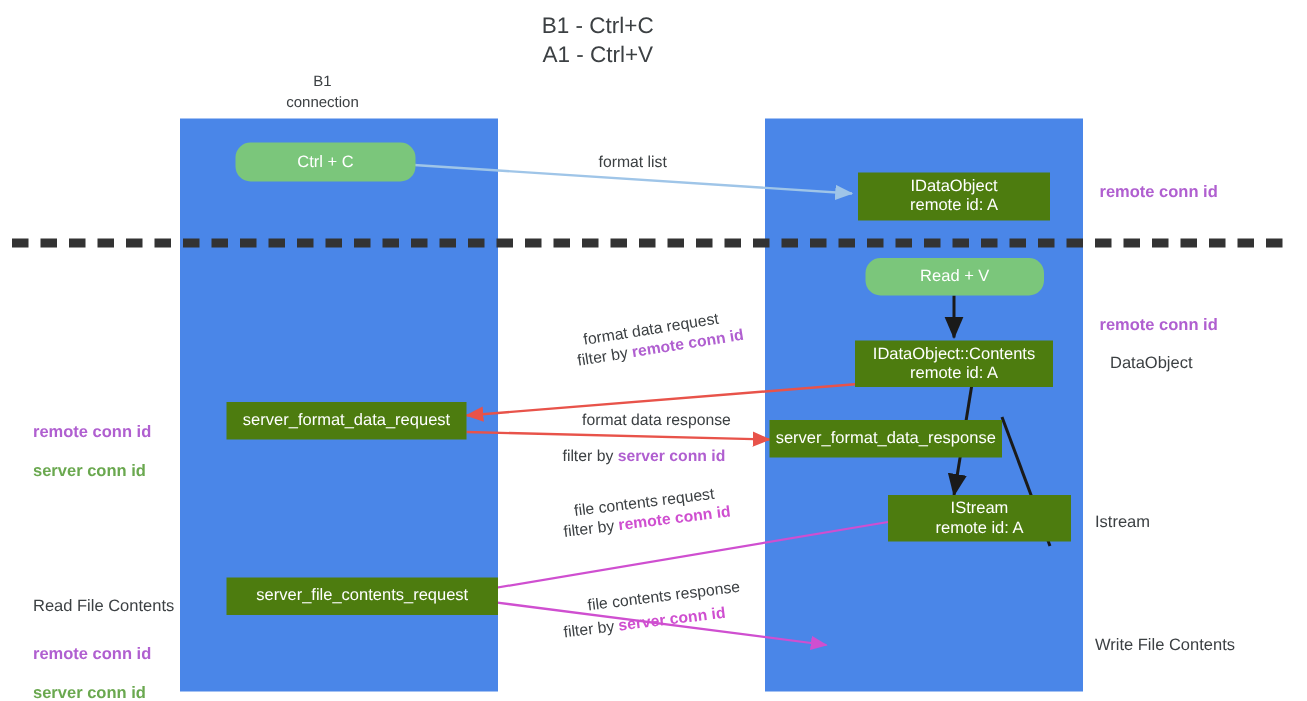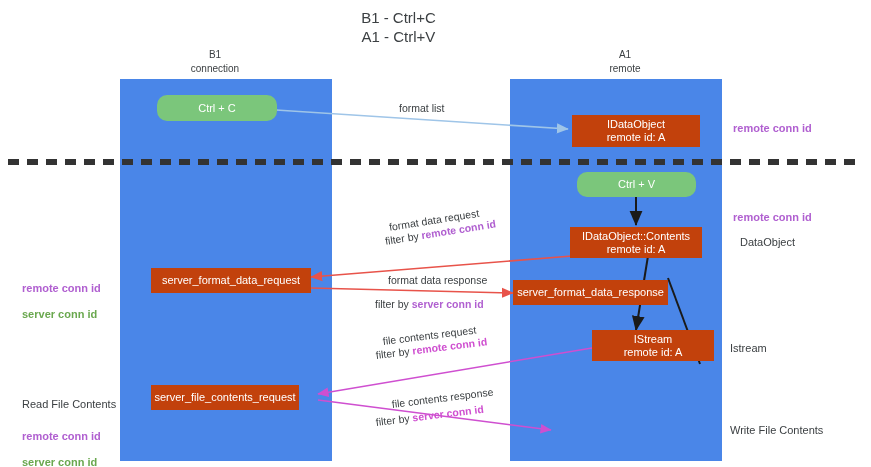--- a/index.html
+++ b/index.html
@@ -66,21 +66,21 @@
     justify-content: center;
     text-align: center;
     color: #ffffff;
     font-size: 11px;
     line-height: 13px;
     box-sizing: border-box;
     padding: 2px 4px;
     white-space: pre-line;
   }
   .node.green { background: #7bc67b; border-radius: 10px; }
-  .node.orange { background: #c2410c; }
+  .node.orange { background: #4d7c0f; }
 
   
   .side-label {
     position: absolute;
     font-size: 11px;
     line-height: 13px;
     white-space: pre-line;
   }
   .side-label.purple { color: #b05fd0; font-weight: bold; }
   .side-label.dark { color: #3c4043; }
@@ -106,22 +106,20 @@
 </head>
 <body>
 
 <div id="canvas">
 
   <div class="title">B1 - Ctrl+C
 A1 - Ctrl+V</div>
 
   <div class="col-head" style="left:145px; top:48px; width:140px;">B1
 connection</div>
-  <div class="col-head" style="left:555px; top:48px; width:140px;">A1
-remote</div>
 
   <div class="lane" style="left:120px; top:79px; width:212px; height:382px;"></div>
   <div class="lane" style="left:510px; top:79px; width:212px; height:382px;"></div>
 
   <svg class="layer" viewBox="0 0 871 467">
     <defs>
       <marker id="ar-blue" markerWidth="8" markerHeight="8" refX="7" refY="4" orient="auto">
         <path d="M0,0.8 L7.5,4 L0,7.2 z" fill="#9fc5e8"></path>
       </marker>
       <marker id="ar-red" markerWidth="8" markerHeight="8" refX="7" refY="4" orient="auto">
@@ -152,33 +150,33 @@
     <path d="M592,348 L318,394" stroke="#cf4fd0" stroke-width="1.5" fill="none" marker-end="url(#ar-mag)"></path>
 
     <path d="M318,400 L551,430" stroke="#cf4fd0" stroke-width="1.5" fill="none" marker-end="url(#ar-mag)"></path>
   </svg>
 
   <div class="node green" style="left:157px; top:95px; width:120px; height:26px;">Ctrl + C</div>
 
   <div class="node orange" style="left:572px; top:115px; width:128px; height:32px;">IDataObject
 remote id: A</div>
 
-  <div class="node green" style="left:577px; top:172px; width:119px; height:25px;">Ctrl + V</div>
+  <div class="node green" style="left:577px; top:172px; width:119px; height:25px;">Read + V</div>
 
   <div class="node orange" style="left:570px; top:227px; width:132px; height:31px;">IDataObject::Contents
 remote id: A</div>
 
   <div class="node orange" style="left:151px; top:268px; width:160px; height:25px;">server_format_data_request</div>
 
   <div class="node orange" style="left:513px; top:280px; width:155px; height:25px;">server_format_data_response</div>
 
   <div class="node orange" style="left:592px; top:330px; width:122px; height:31px;">IStream
 remote id: A</div>
 
-  <div class="node orange" style="left:151px; top:385px; width:148px; height:25px;">server_file_contents_request</div>
+  <div class="node orange" style="left:151px; top:385px; width:181px; height:25px;">server_file_contents_request</div>
 
 
   <div class="edge-label rot-0" style="left:399px; top:101px;">format list</div>
 
   <div class="edge-label rot-1" style="left:388px; top:220px;">
     <span>format data request</span>
   </div>
   <div class="edge-label rot-1" style="left:384px; top:234px;">
     <span>filter by </span><span class="hi-p">remote conn id</span>
   </div>

